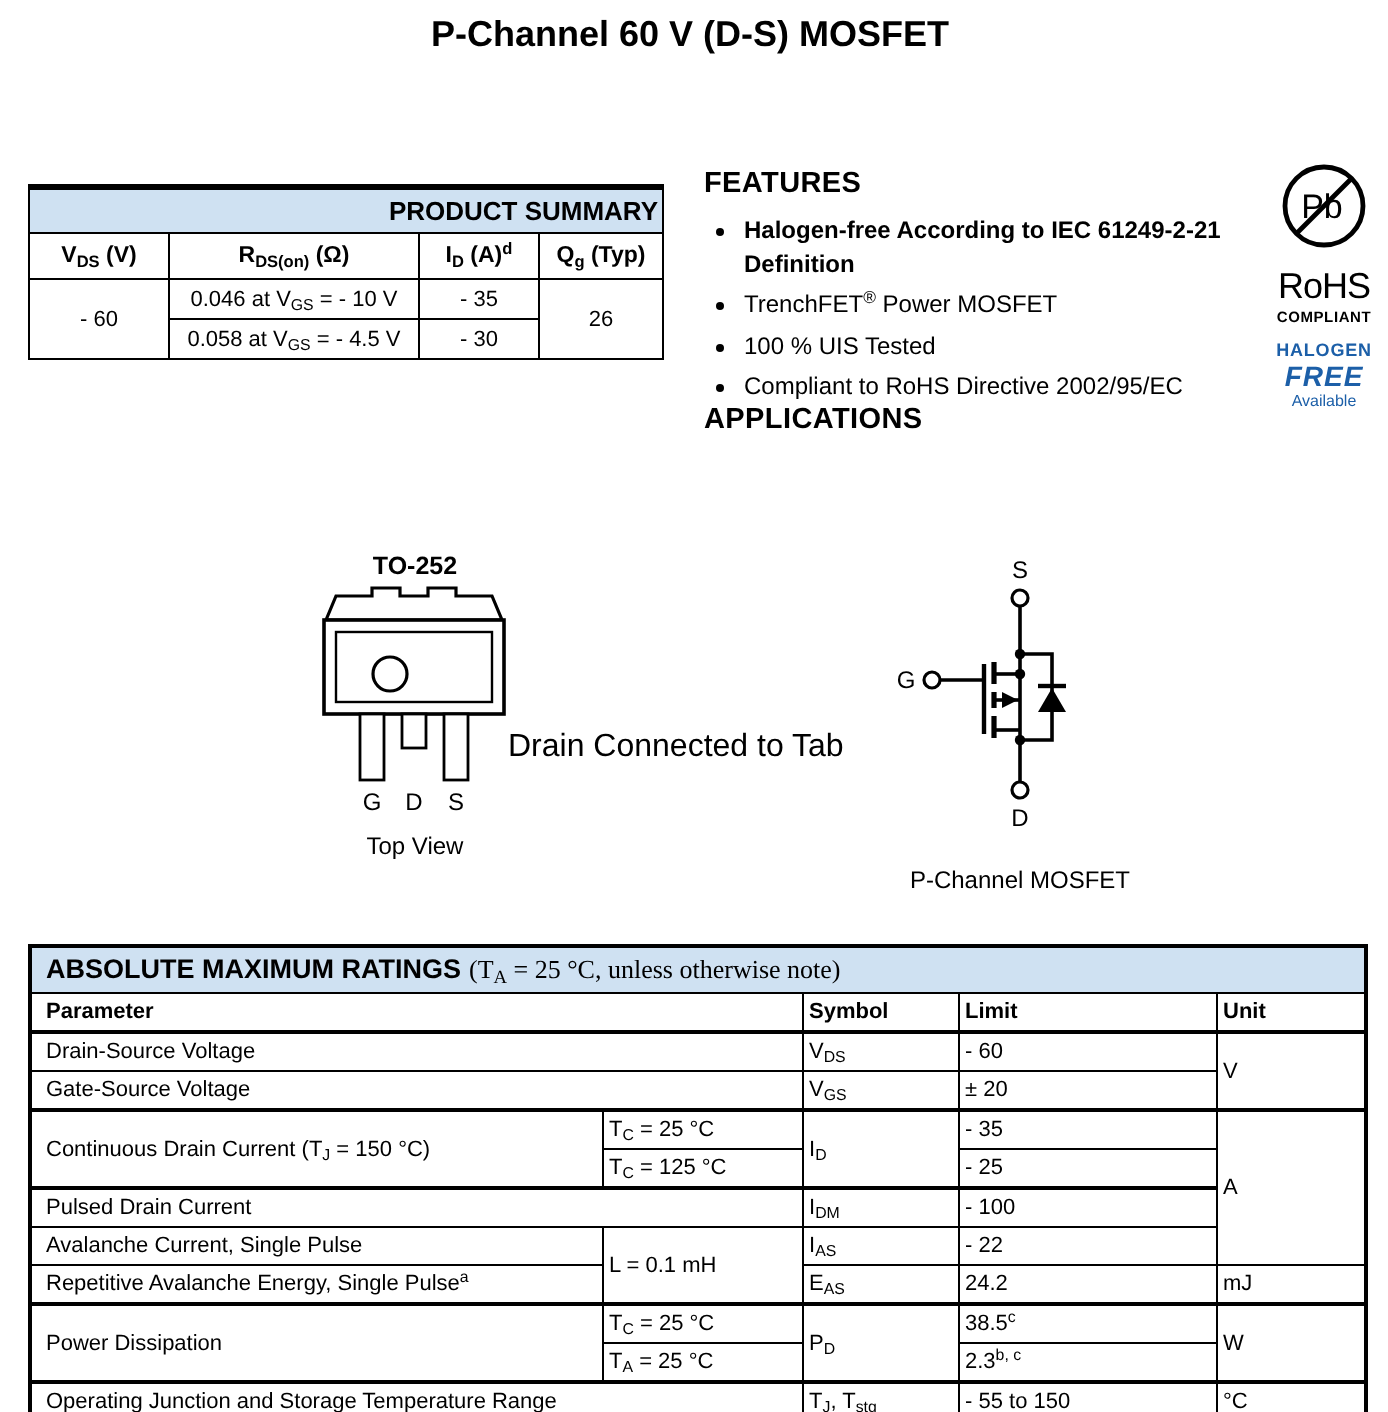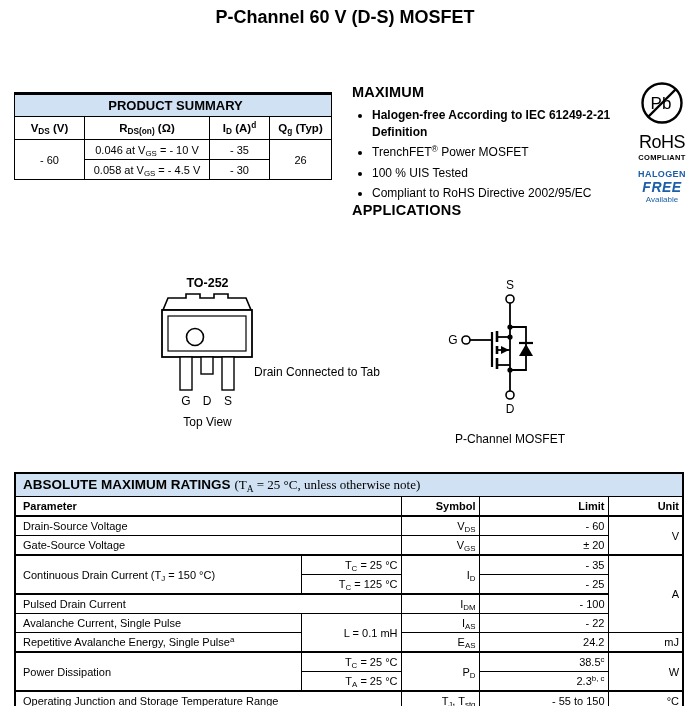--- a/index.html
+++ b/index.html
@@ -18,21 +18,21 @@
   .serif{font-family:"Liberation Serif",serif;}
 
   
   .page-title{position:absolute;top:7px;left:0;width:100%;text-align:center;
     font-size:18px;font-weight:bold;}
 
   
   table{border-collapse:collapse;table-layout:fixed;}
   .ps{position:absolute;left:14px;top:92px;width:317px;border:1px solid #000;border-top:3px solid #000;}
   .ps td{border:1px solid #000;font-size:11px;text-align:center;vertical-align:middle;padding:0 2px;}
-  .ps tr.band td{background:var(--band);font-weight:bold;font-size:13px;text-align:center;padding-left:7px;height:21px;}
+  .ps tr.band td{background:var(--band);font-weight:bold;font-size:13px;text-align:right;padding-left:7px;height:21px;}
   .ps tr.head td{font-weight:bold;height:22px;font-size:11.5px;}
   .ps tr.data td{height:19px;}
 
   
   .features{position:absolute;left:352px;top:84px;width:272px;}
   .applications{position:absolute;left:352px;top:202px;width:300px;}
   .sec-title{font-size:14.5px;font-weight:bold;margin:0 0 7px 0;letter-spacing:0.2px;}
   .bullets{margin:0;padding-left:20px;list-style:disc;}
   .bullets li{font-size:12px;line-height:1.38;margin-bottom:4px;}
   .bullets li.b{font-weight:bold;}
@@ -42,30 +42,30 @@
   .rohs{font-size:18px;font-weight:normal;letter-spacing:-0.5px;margin-top:2px;}
   .compliant{font-size:7.5px;font-weight:bold;letter-spacing:0.3px;}
   .halogen{font-size:9px;font-weight:bold;color:var(--halogen-blue);margin-top:7px;letter-spacing:0.4px;}
   .free{font-size:14px;font-weight:bold;font-style:italic;color:var(--halogen-blue);letter-spacing:0.5px;}
   .available{font-size:8px;color:var(--halogen-blue);}
 
   
   .package{position:absolute;left:150px;top:276px;width:115px;text-align:center;}
   .pkg-name{font-size:12.5px;font-weight:bold;margin-bottom:2px;}
   .topview{font-size:12px;margin-top:3px;}
-  .tab-note{position:absolute;left:254px;top:365px;font-size:12px;}
+  .tab-note{position:absolute;left:254px;top:365px;font-size:16px;}
 
   
   .mosfet{position:absolute;left:445px;top:277px;width:130px;text-align:center;}
   .sym-caption{font-size:12px;margin-top:11px;}
   svg text{font-family:"Liberation Sans",sans-serif;}
 
   
   .amr{position:absolute;left:14px;top:472px;width:668px;border:2px solid #000;}
-  .amr td{border:1px solid #000;font-size:11px;height:18px;text-align:right;vertical-align:middle;padding:0 3px;}
+  .amr td{border:1px solid #000;font-size:11px;height:18px;text-align:left;vertical-align:middle;padding:0 3px;}
   .amr td.left{text-align:left;padding-left:7px;}
   .amr tr.band td{background:var(--band);height:22px;text-align:left;padding-left:7px;}
   .amr tr.head td{font-weight:bold;}
   .amr tr.thick td{border-top:2px solid #000;}
   .amr-title{font-size:13.5px;font-weight:bold;}
   .amr-note{font-size:13px;margin-left:4px;text-align:right;}
 </style>
 </head>
 <body>
 
@@ -97,21 +97,21 @@
       <td rowspan="2">26</td>
     </tr>
     <tr class="data">
       <td>0.058 at V<sub>GS</sub> = - 4.5 V</td>
       <td>- 30</td>
     </tr>
   </tbody>
     </table>
 
   <div class="features">
-    <div class="sec-title">MAXIMUM</div>
+    <div class="sec-title">FEATURES</div>
     <ul class="bullets">
       <li class="b">Halogen-free According to IEC 61249-2-21 Definition</li>
       <li>TrenchFET<sup>®</sup> Power MOSFET</li>
       <li>100 % UIS Tested</li>
       <li>Compliant to RoHS Directive 2002/95/EC</li>
     </ul>
   </div>
 
   <div class="badges">
     <svg width="46" height="46" viewBox="0 0 46 46">

